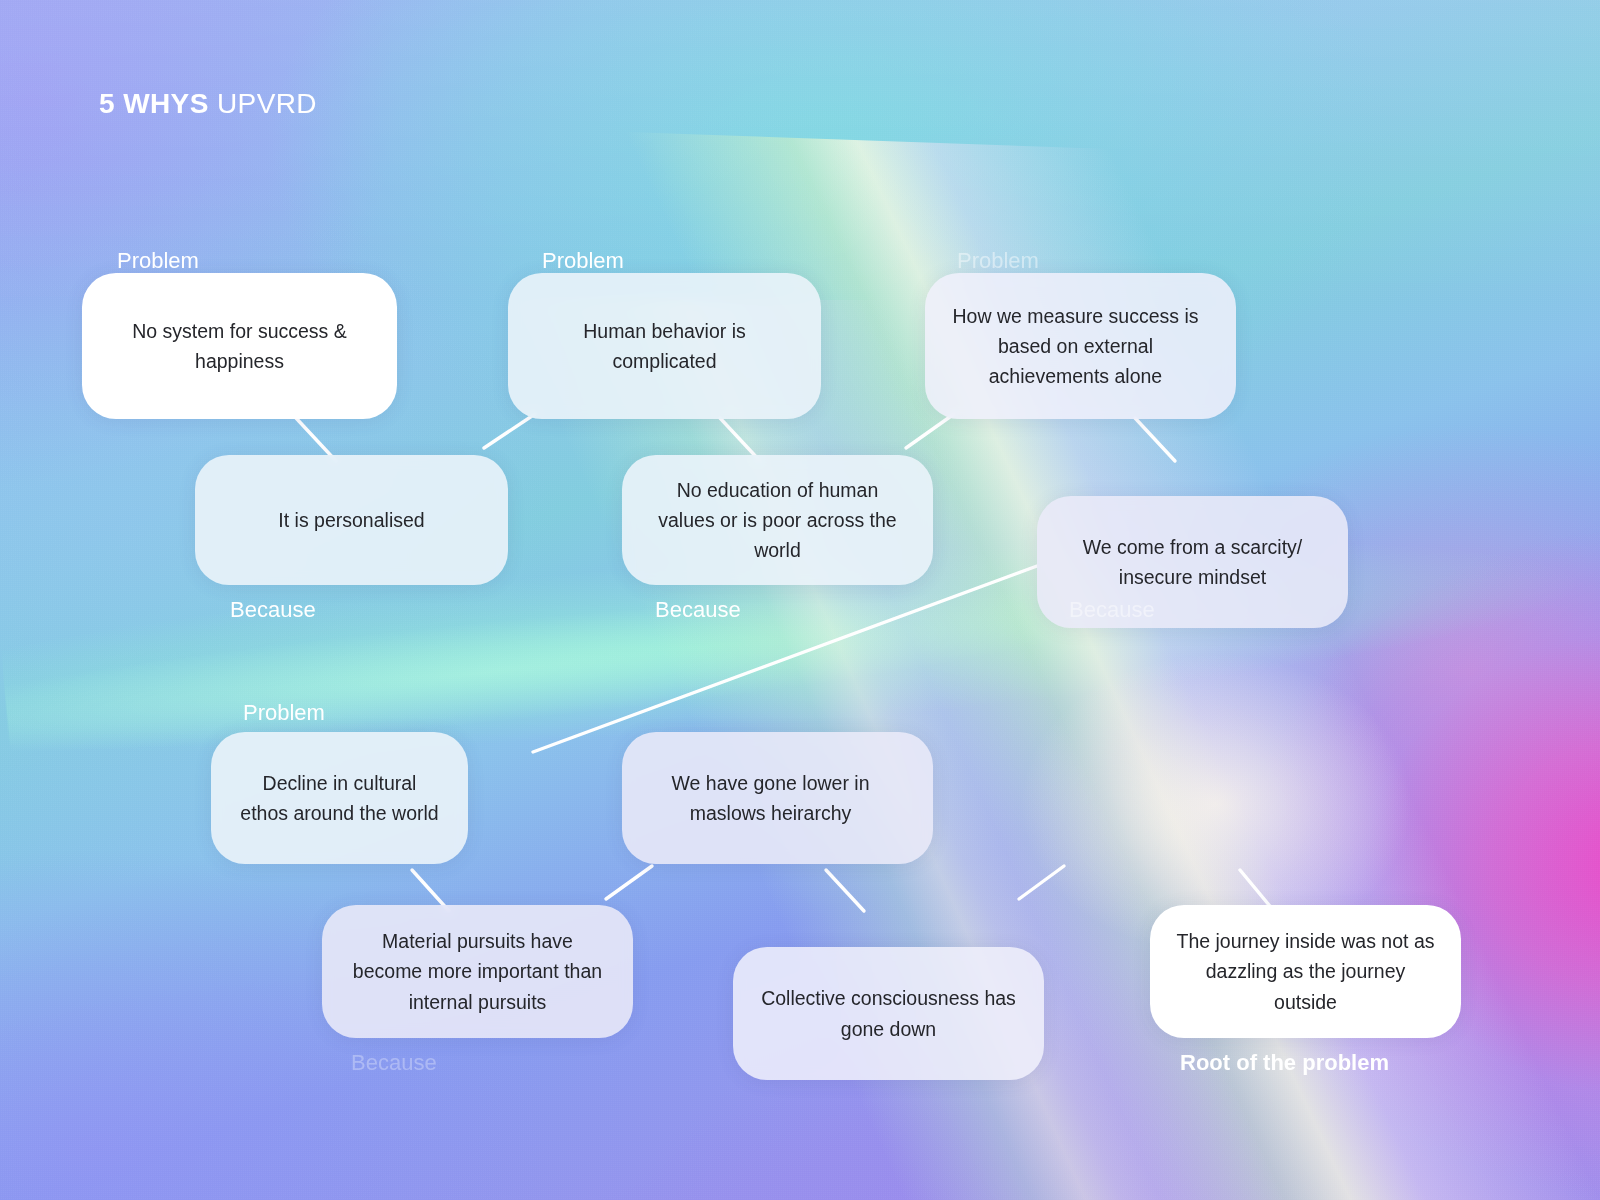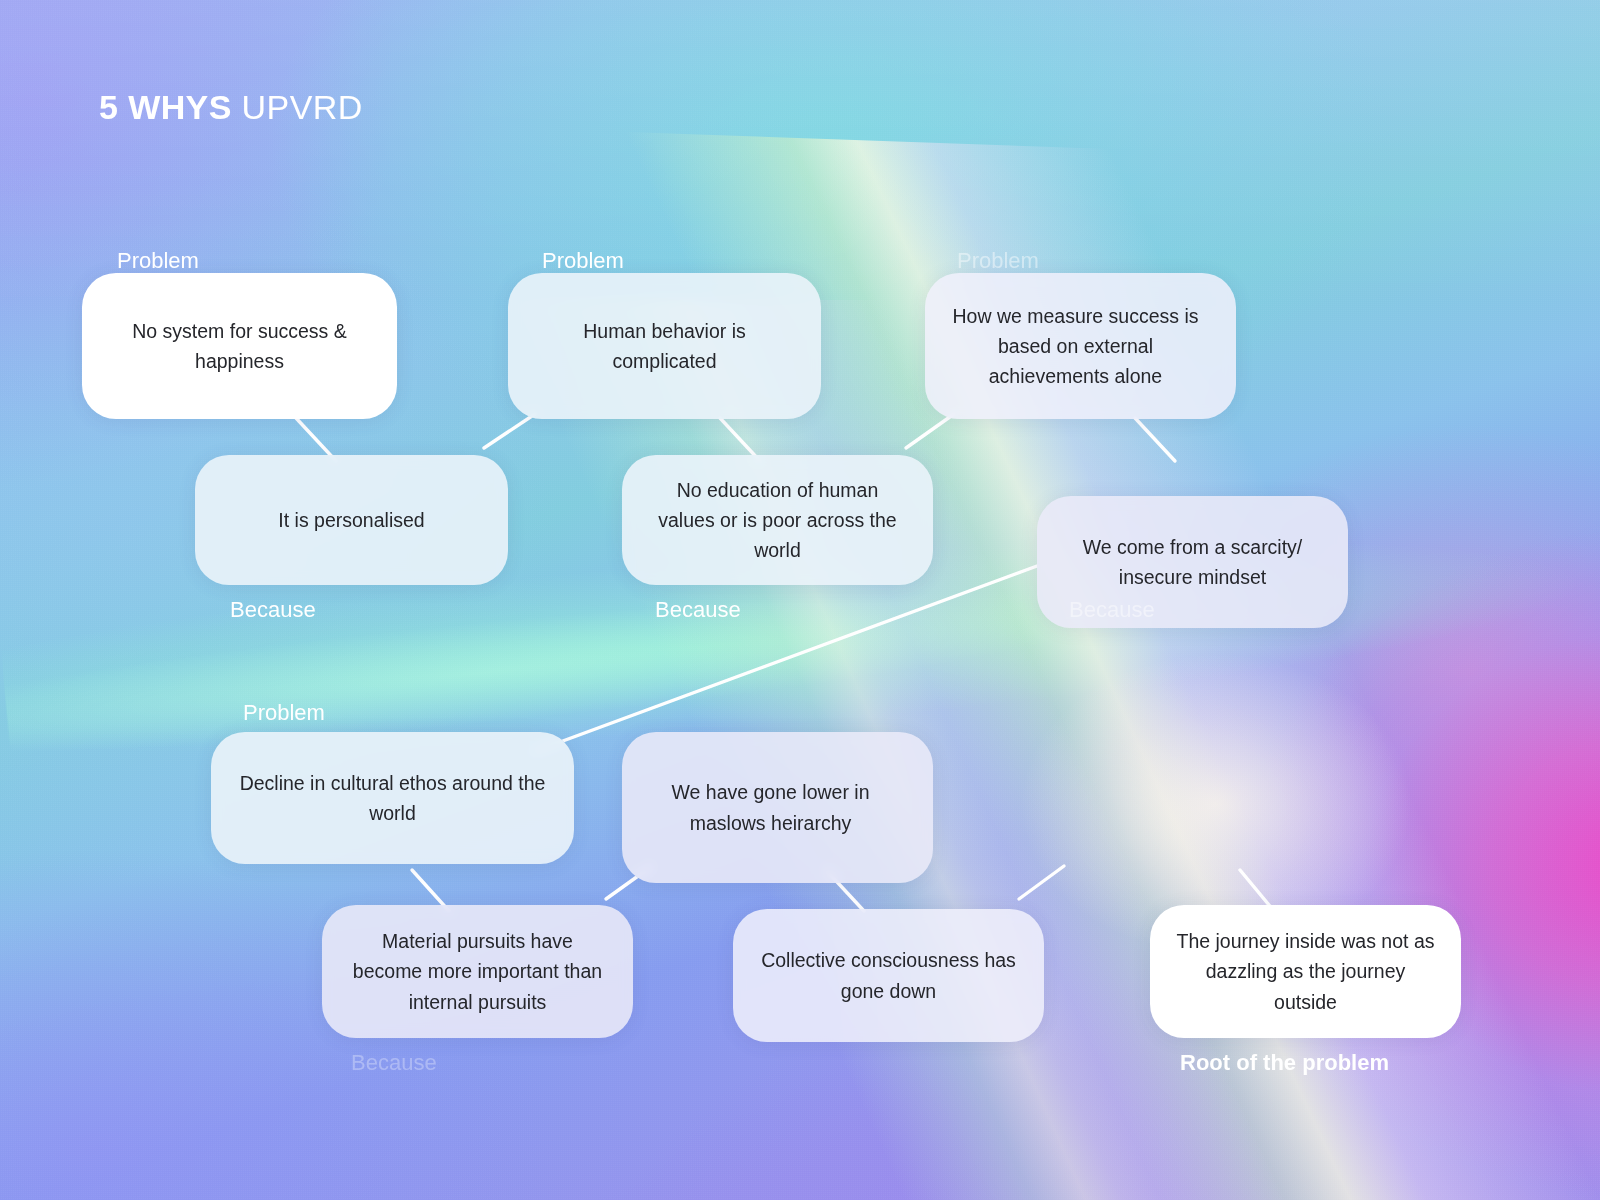--- a/index.html
+++ b/index.html
@@ -157,21 +157,21 @@
       repeating-linear-gradient(0deg,   rgba(0,0,0,0.5) 0px, rgba(0,0,0,0.5) 1px, rgba(255,255,255,0) 1px, rgba(255,255,255,0) 2px),
       repeating-linear-gradient(90deg,  rgba(0,0,0,0.5) 0px, rgba(0,0,0,0.5) 1px, rgba(255,255,255,0) 1px, rgba(255,255,255,0) 2px);
     mix-blend-mode: overlay;
   }
 
   
   #title {
     position: absolute;
     left: 99px;
     top: 88px;
-    font-size: 34px;
+    font-size: 28px;
     letter-spacing: 0.4px;
     color: #ffffff;
     white-space: nowrap;
     z-index: 6;
   }
   #title .strong { font-weight: 700; }
   #title .light  { font-weight: 300; }
 
   
   #connectors {
@@ -307,34 +307,34 @@
   <div class="card frost-lilac" style="left:1037px; top:452px; width:311px; height:132px;margin-top:44px;">
     <span class="card-text">We come from a scarcity/ insecure mindset</span>
   </div>
 
   <div class="label" style="left:230px;  top:597px;">Because</div>
   <div class="label" style="left:655px;  top:597px;">Because</div>
   <div class="label dim" style="left:1069px; top:597px;">Because</div>
 
   <div class="label" style="left:243px;  top:700px;">Problem</div>
 
-  <div class="card frost-cool" style="left:211px; top:732px;  width:363px; height:132px;">
+  <div class="card frost-cool" style="left:211px; top:732px;  width:257px; height:132px;">
     <span class="card-text">Decline in cultural ethos around the world</span>
   </div>
 
-  <div class="card frost-lilac" style="left:622px; top:732px;  width:311px; height:151px;padding-left:12px;">
+  <div class="card frost-lilac" style="left:622px; top:732px;  width:311px; height:132px;padding-left:12px;">
     <span class="card-text">We have gone lower in maslows heirarchy</span>
   </div>
 
 
   <div class="card frost-lilac" style="left:322px; top:905px;  width:311px; height:133px;">
     <span class="card-text">Material pursuits have become more important than internal pursuits</span>
   </div>
 
-  <div class="card frost-pale" style="left:733px; top:909px;  width:311px; height:133px;">
+  <div class="card frost-pale" style="left:733px; top:947px;  width:311px; height:133px;">
     <span class="card-text">Collective consciousness has gone down</span>
   </div>
 
   <div class="card solid" style="left:1150px; top:905px; width:311px; height:133px;">
     <span class="card-text">The journey inside was not as dazzling as the journey outside</span>
   </div>
 
   <div class="label dimmer" style="left:351px;  top:1050px;">Because</div>
   <div class="label bold" style="left:1180px; top:1050px;">Root of the problem</div>
 

